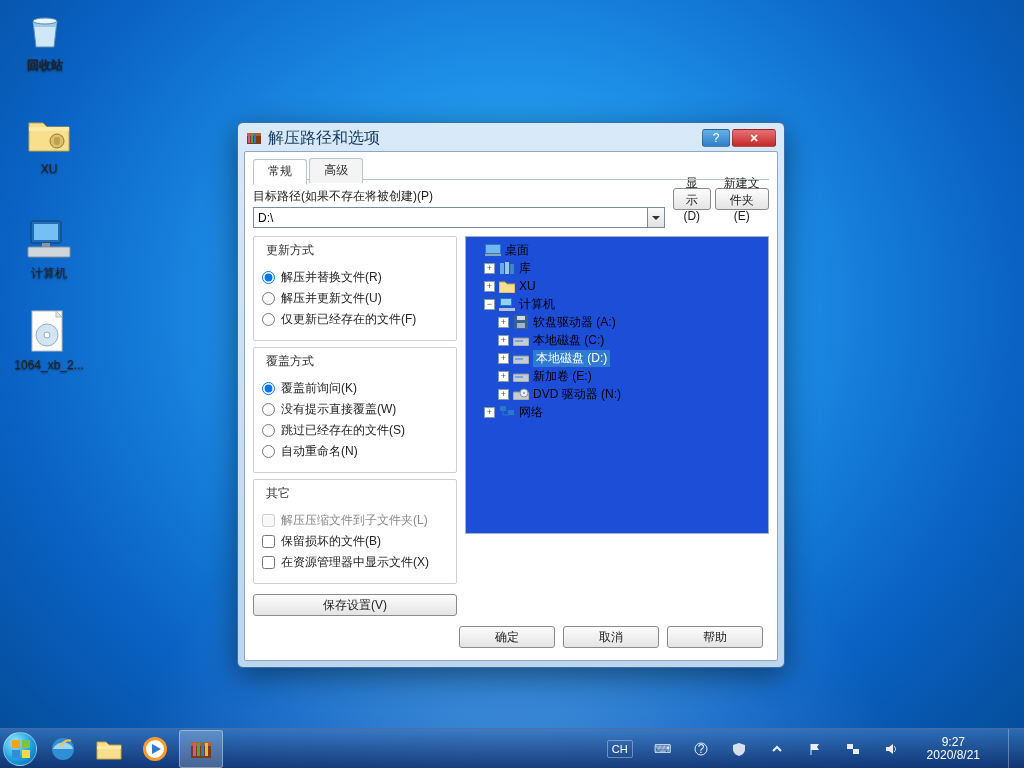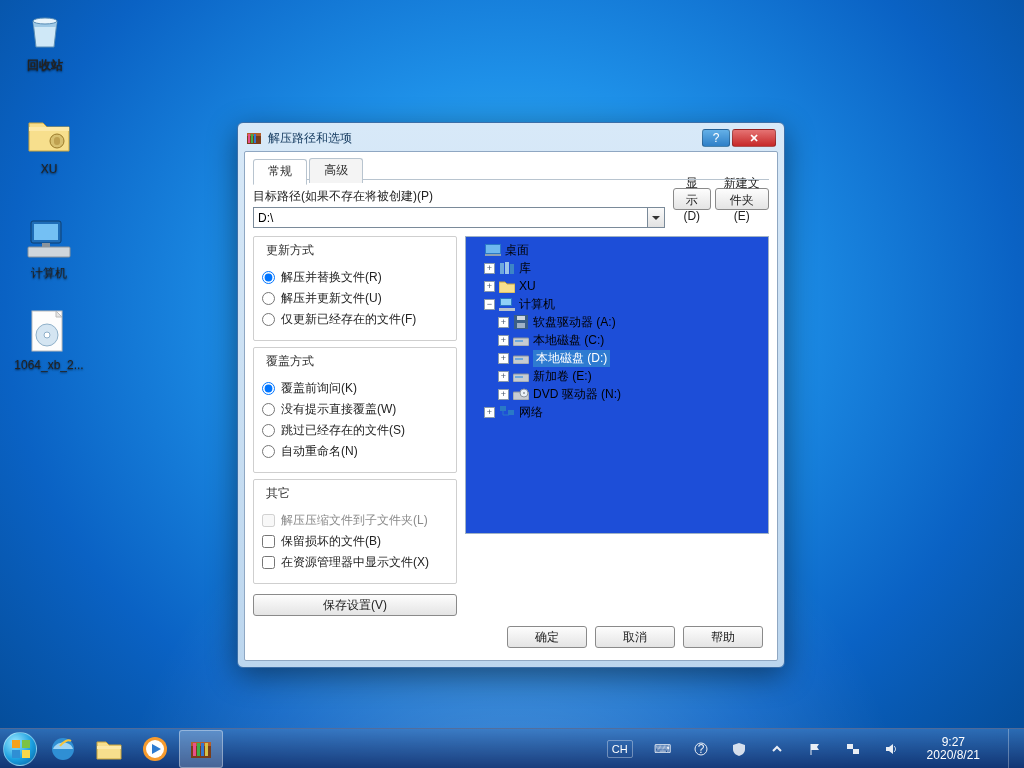--- a/index.html
+++ b/index.html
@@ -43,21 +43,21 @@
 
 .window {
   position:absolute; left:237px; top:122px; width:548px;
   background:linear-gradient(to bottom,#d8e9f8,#bcd6ee);
   border:1px solid #3c6fa8; border-radius:6px;
   box-shadow:0 8px 30px rgba(0,0,0,.45);
   padding:6px;
 }
 .titlebar { display:flex; align-items:center; height:22px; padding:0 2px 4px 2px; }
 .titlebar .ticon { width:16px; height:16px; margin-right:6px; }
-.titlebar .ttitle { color:#143a5f; font-size:12px; flex:1; }
+.titlebar .ttitle { color:#143a5f; font-size:16px; flex:1; }
 .titlebar .wbuttons { display:flex; gap:0; }
 .wbtn { height:18px; border:1px solid rgba(0,0,0,.25); border-radius:3px; display:flex; align-items:center; justify-content:center; color:#fff; cursor:pointer; }
 .wbtn.help { width:28px; background:linear-gradient(#64b0e7,#2e7fc7); margin-right:2px;}
 .wbtn.close { width:44px; background:linear-gradient(#e57373,#c62828); }
 .wbtn.close:before { content:"✕"; font-size:11px; font-weight:bold; }
 
 .client { background:#fff; border:1px solid #8fa7c2; border-radius:2px; padding:6px 8px 10px; }
 
 
 .tabs { position:relative; height:22px; border-bottom:1px solid #b8c4cf; margin-bottom:8px; }
@@ -90,21 +90,21 @@
 
 .tree { border:1px solid #9fb2c6; height:298px; padding:4px 2px; overflow:auto; background:#1d4ed8; }
 .tnode { display:flex; align-items:center; gap:4px; height:18px; padding:0 2px; white-space:nowrap; cursor:pointer; }
 .tnode .exp { width:11px; height:11px; border:1px solid #8a9aad; background:#fff; color:#4a5a70; font-size:9px; line-height:9px; text-align:center; cursor:pointer; }
 .tnode .noexp { width:11px; }
 .ticon16 { width:16px; height:16px; display:inline-flex; align-items:center; justify-content:center; }
 .tnode.selected .tlabel { background:#2e7bd1; color:#fff; padding:0 3px; }
 .ind1 { margin-left:14px; } .ind2 { margin-left:28px; }
 
 .dlg-buttons { display:flex; justify-content:flex-end; gap:8px; padding:10px 6px 2px; }
-.dlg-buttons .btn { width:80px; }
+.dlg-buttons .btn { width:96px; }
 
 
 svg { display:block; }
 </style>
 </head>
 <body>
 
 <div class="desktop">
 
   <div class="dicon" style="left:8px; top:8px;font-weight:bold;">

